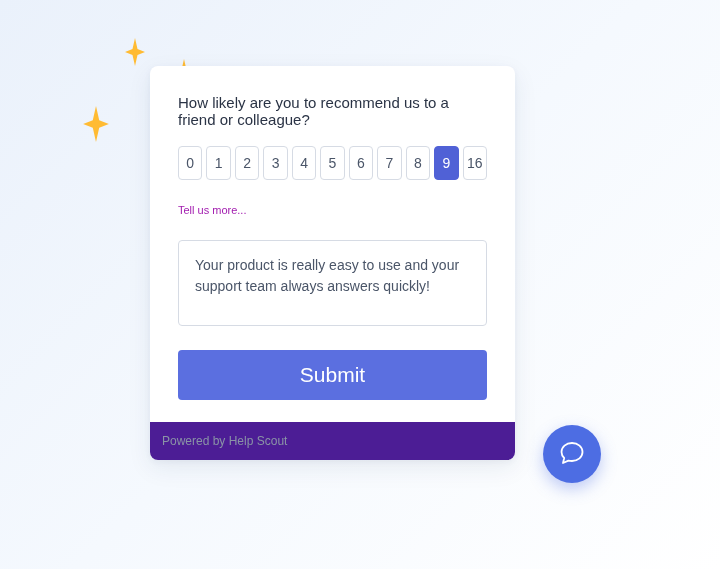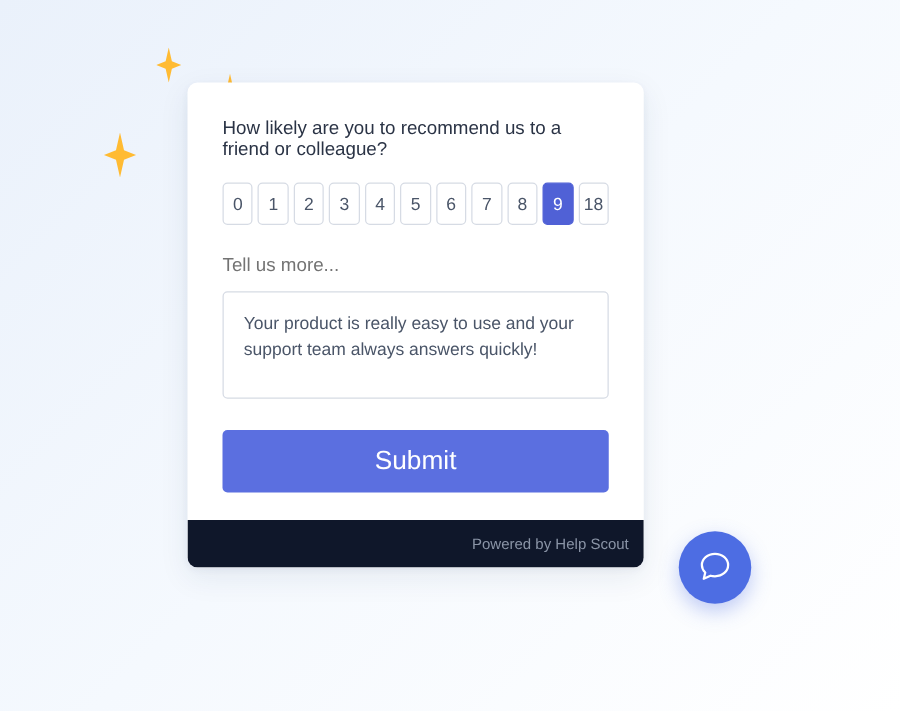--- a/index.html
+++ b/index.html
@@ -61,23 +61,23 @@
       align-items: center;
       justify-content: center;
     }
     .scale-btn.selected {
       background: #5061d6;
       border-color: #5061d6;
       color: #ffffff;
       font-weight: 500;
     }
     .followup-label {
-      font-size: 15px;
-      color: #737373;
-      margin-bottom: 12px;
+      font-size: 11px;
+      color: #a21caf;
+      margin-bottom: 24px;
     }
     .textarea {
       width: 100%;
       min-height: 86px;
       border: 1px solid #d6dbe4;
       border-radius: 4px;
       padding: 14px 16px;
       font-size: 14px;
       line-height: 1.5;
       color: #4a5568;
@@ -90,23 +90,23 @@
       height: 50px;
       background: #5b6fe0;
       border: none;
       border-radius: 4px;
       color: #ffffff;
       font-size: 21px;
       font-weight: 400;
       cursor: pointer;
     }
     .card-footer {
-      background: #0f172a;
+      background: #4c1d95;
       padding: 12px;
-      text-align: right;
+      text-align: left;
       font-size: 12px;
       color: #8a94a6;
     }
     .chat-fab {
       position: absolute;
       top: 425px;
       left: 543px;
       width: 58px;
       height: 58px;
       border-radius: 50%;
@@ -146,21 +146,21 @@
       <button class="scale-btn">0</button>
       <button class="scale-btn">1</button>
       <button class="scale-btn">2</button>
       <button class="scale-btn">3</button>
       <button class="scale-btn">4</button>
       <button class="scale-btn">5</button>
       <button class="scale-btn">6</button>
       <button class="scale-btn">7</button>
       <button class="scale-btn">8</button>
       <button class="scale-btn selected">9</button>
-      <button class="scale-btn">18</button>
+      <button class="scale-btn">16</button>
     </div>
 
     <div class="followup-label">Tell us more...</div>
 
     <textarea class="textarea" style="">Your product is really easy to use and your support team always answers quickly!</textarea>
 
     <button class="submit-btn">Submit</button>
   </div>
   <div class="card-footer">Powered by Help Scout</div>
 </div>

